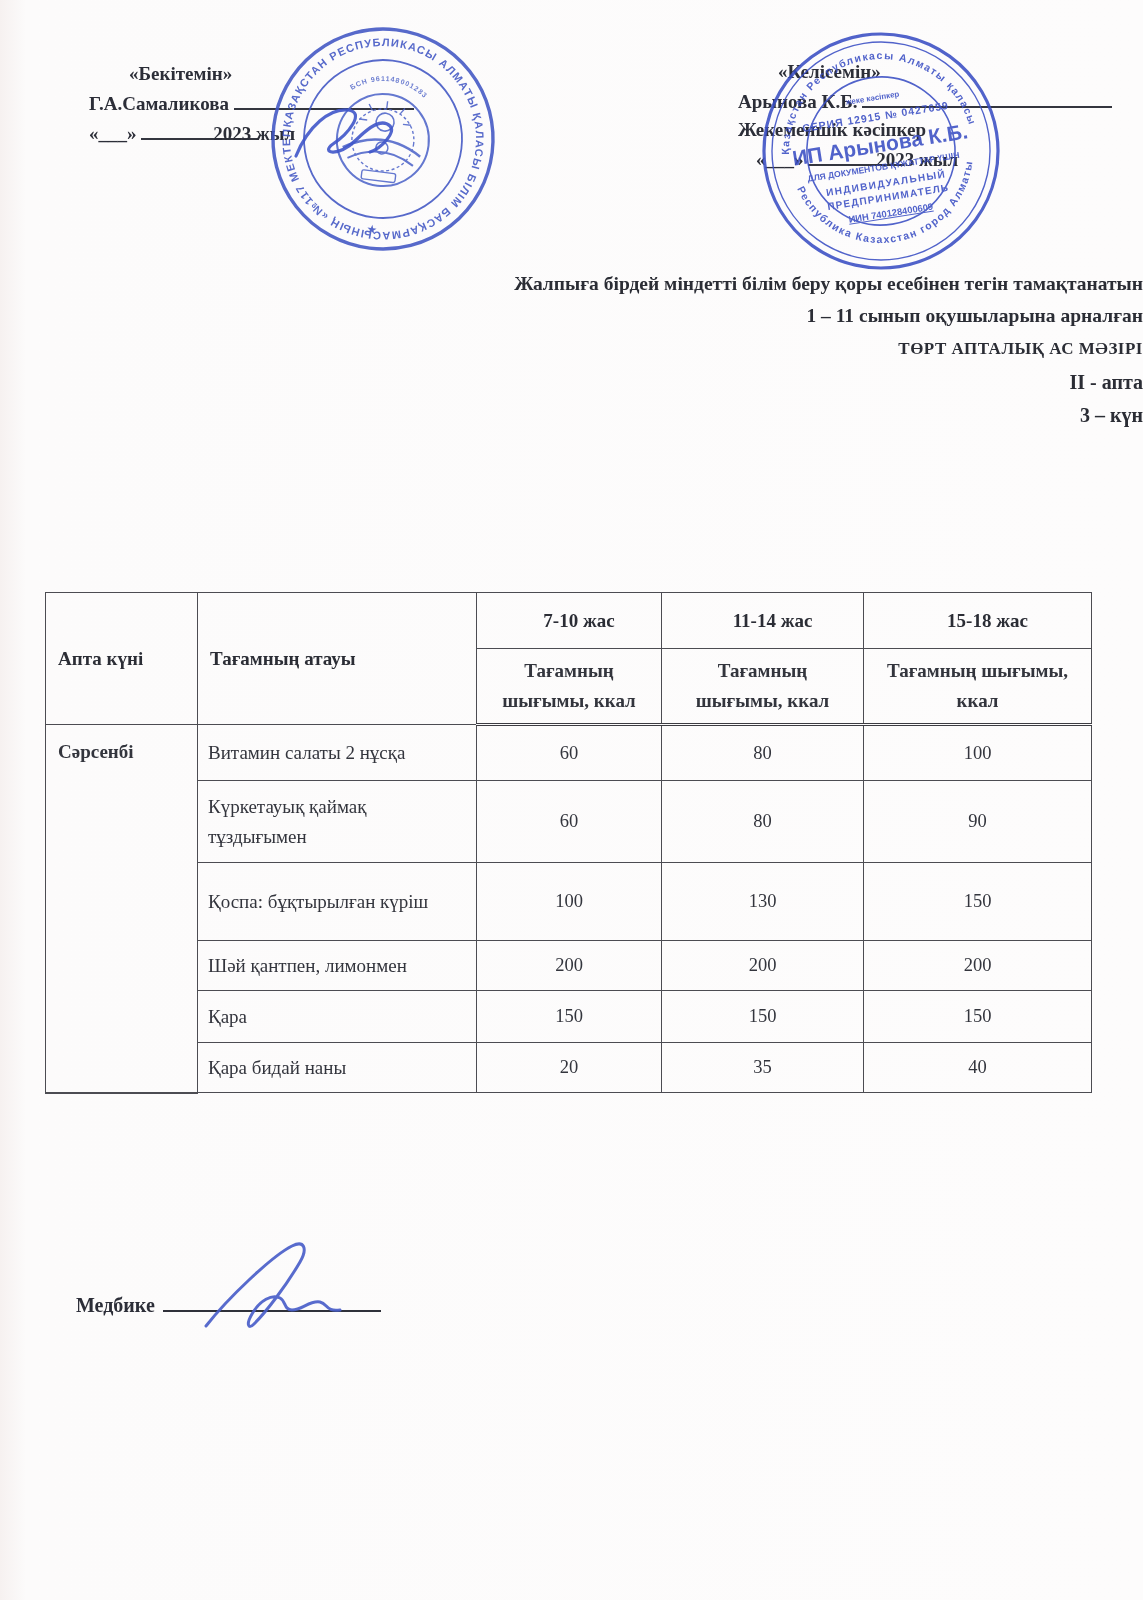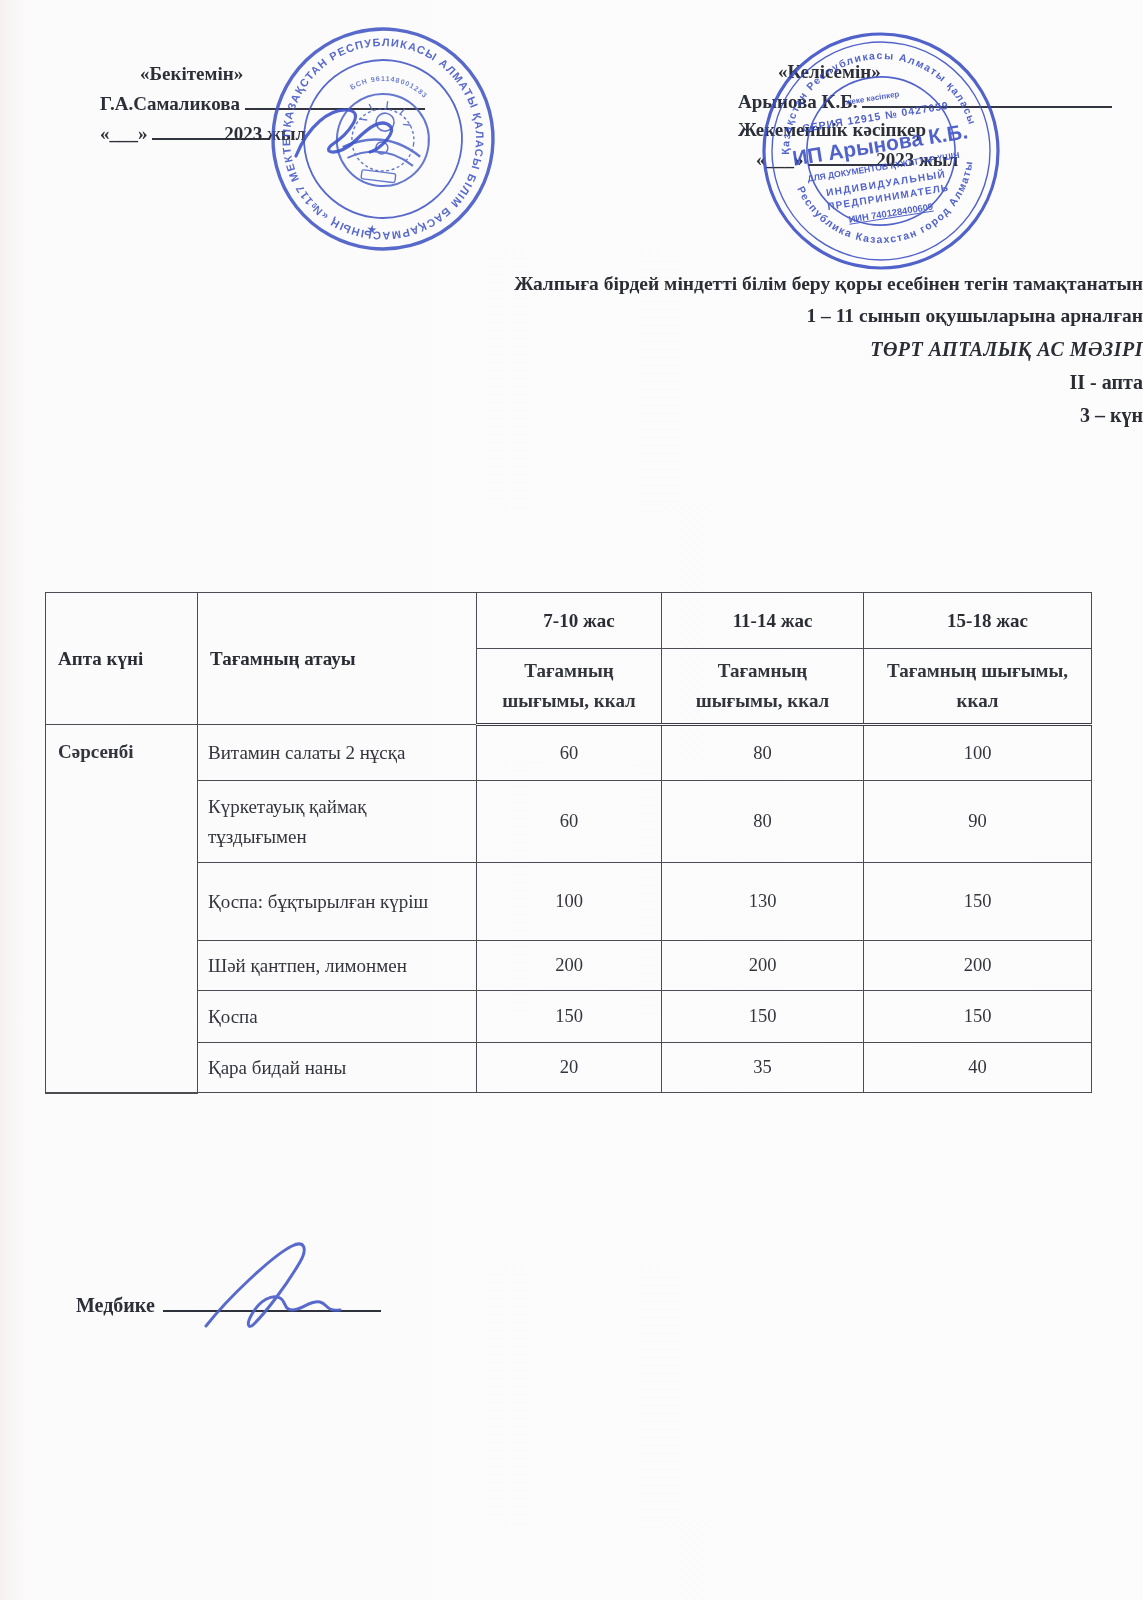--- a/index.html
+++ b/index.html
@@ -24,21 +24,21 @@
   .year-on-line{display:inline-block;}
   
   .stamp{position:absolute;opacity:.88;pointer-events:none;}
   .stamp svg{display:block;}
   
   .sig{position:absolute;pointer-events:none;}
   
   .title-block{position:absolute;left:0;top:268px;width:100%;text-align:right;font-weight:bold;color:#2b2d35;}
   .title-block .t1{font-size:19.5px;line-height:31px;}
   .title-block .t2{font-size:19.5px;line-height:33px;}
-  .title-block .t3{font-size:20px;line-height:34px;letter-spacing:.5px;font-style:italic;}
+  .title-block .t3{font-size:17px;line-height:34px;letter-spacing:.5px;}
   .title-block .t4{font-size:20px;line-height:33px;}
   .title-block .t5{font-size:20px;line-height:32px;}
   
   table.menu{
     position:absolute;left:45px;top:592px;
     width:1046px;border-collapse:collapse;table-layout:fixed;
     font-size:19px;color:#33353d;
   }
   table.menu td,table.menu th{border:1.6px solid #4c4c52;padding:0 10px;background:transparent;}
   table.menu .hdr{font-weight:bold;text-align:center;vertical-align:middle;font-size:19px;color:#2b2d35;}
@@ -51,21 +51,21 @@
   
   .medbike{position:absolute;left:76px;top:1288px;font-weight:bold;font-size:20px;color:#2c2e38;}
   .medbike .u-med{display:inline-block;width:218px;border-bottom:2.4px solid #2f313a;height:22px;margin-left:8px;}
   .stamp-text{font-family:"Liberation Sans", sans-serif;}
 </style>
 </head>
 <body>
 
 <div class="page">
 
-  <div class="signoff" style="left:100px;top:60px;">
+  <div class="signoff" style="left:89px;top:60px;">
     <div class="indent1">«Бекітемін»</div>
     <div>
       <span>Г.А.Самаликова</span>
       <span class="u-line u-175"></span>
     </div>
     <div>
       <span>«___»</span>
       <span class="u-line u-120"></span><span class="year-on-line" style="margin-left:-50px;">2023 жыл</span>
     </div>
   </div>
@@ -193,21 +193,21 @@
         <td class="num">130</td>
         <td class="num">150</td>
       </tr>
       <tr style="height:50px">
         <td class="dish">Шәй қантпен, лимонмен</td>
         <td class="num">200</td>
         <td class="num">200</td>
         <td class="num">200</td>
       </tr>
       <tr style="height:52px">
-        <td class="dish">Қоспа</td>
+        <td class="dish">Қара</td>
         <td class="num">150</td>
         <td class="num">150</td>
         <td class="num">150</td>
       </tr>
       <tr style="height:50px">
         <td class="dish">Қара бидай наны</td>
         <td class="num">20</td>
         <td class="num">35</td>
         <td class="num">40</td>
       </tr>

